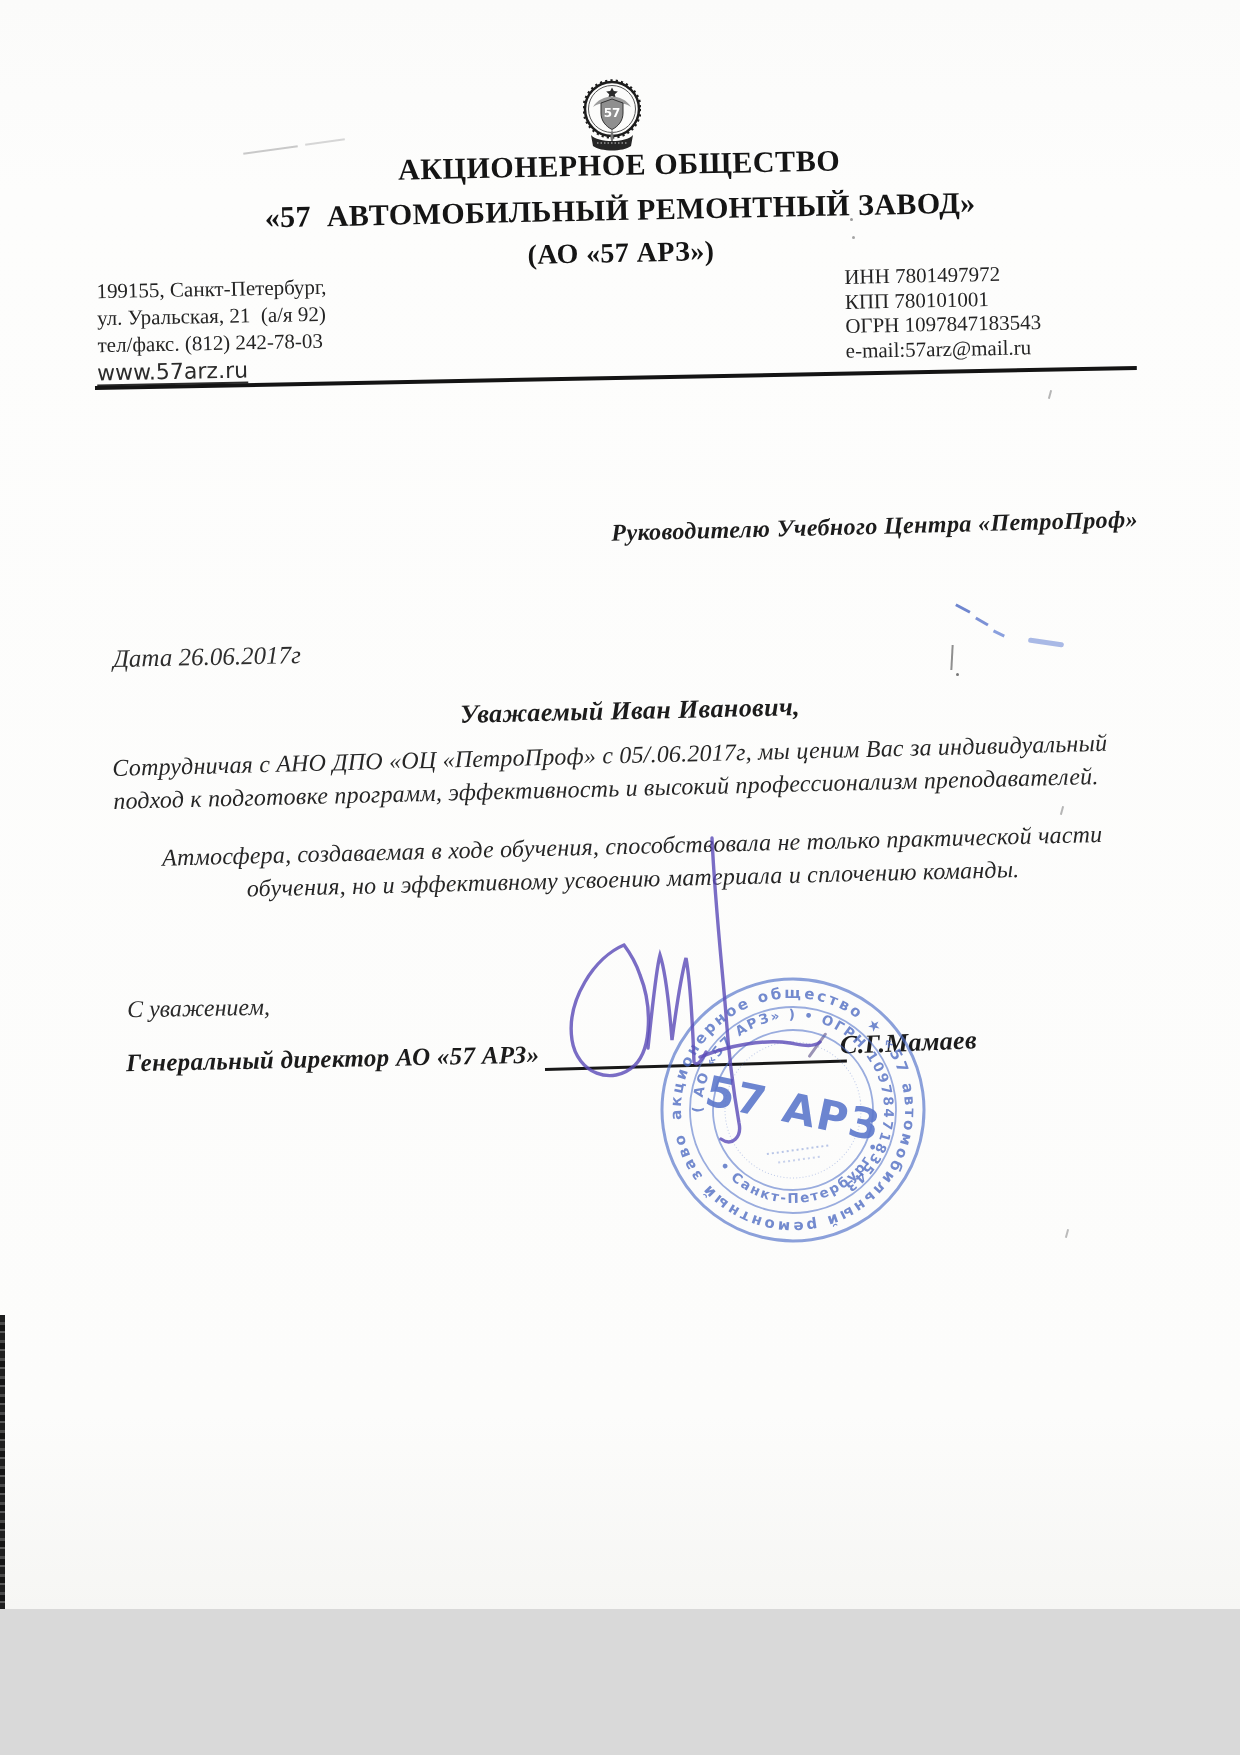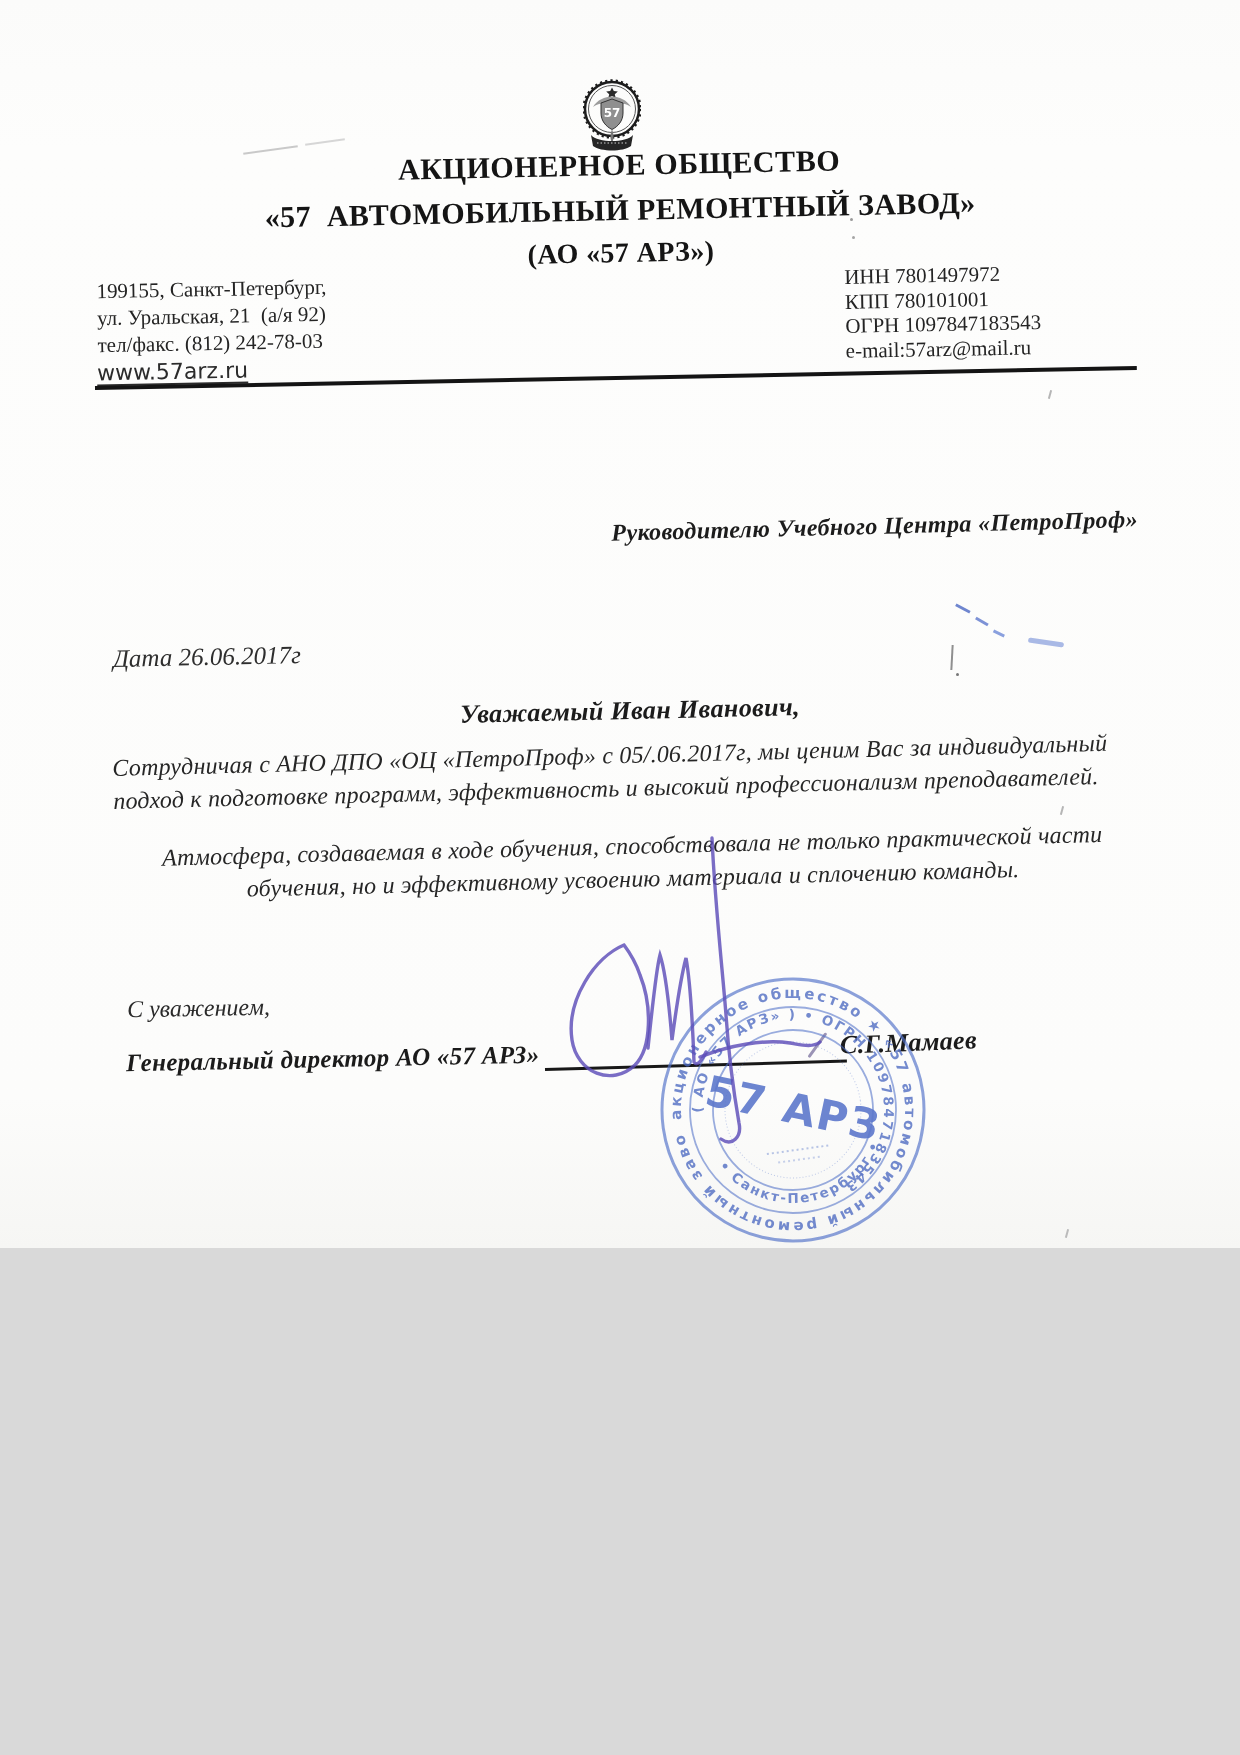--- a/index.html
+++ b/index.html
@@ -1,16 +1,16 @@
 <!DOCTYPE html>
 <html><head>
 <meta charset="utf-8">
 <style>
   html,body{margin:0;padding:0;background:#d9d9d9;}
-  #page{position:relative;width:1240px;height:1248px;margin:0 auto;overflow:hidden;
+  #page{position:relative;width:1240px;height:1609px;margin:0 auto;overflow:hidden;
         background:linear-gradient(180deg,#fbfbfa 0%,#fdfdfc 12%,#fcfcfb 88%,#f6f6f4 100%);
         font-family:"Liberation Serif",serif;color:#1f1f1f;}
   .abs{position:absolute;}
   .b{font-weight:bold;} .i{font-style:italic;}
   .center{text-align:center;} .right{text-align:right;} .nowrap{white-space:nowrap;}
 
   
   .org-header{left:150px;top:142px;width:940px;transform:rotate(-1.2deg);color:#151515;}
   .hl1{font-size:30px;font-weight:bold;line-height:45px;letter-spacing:.6px;}
   .hl2{font-size:30px;font-weight:bold;line-height:45px;letter-spacing:.4px;}

